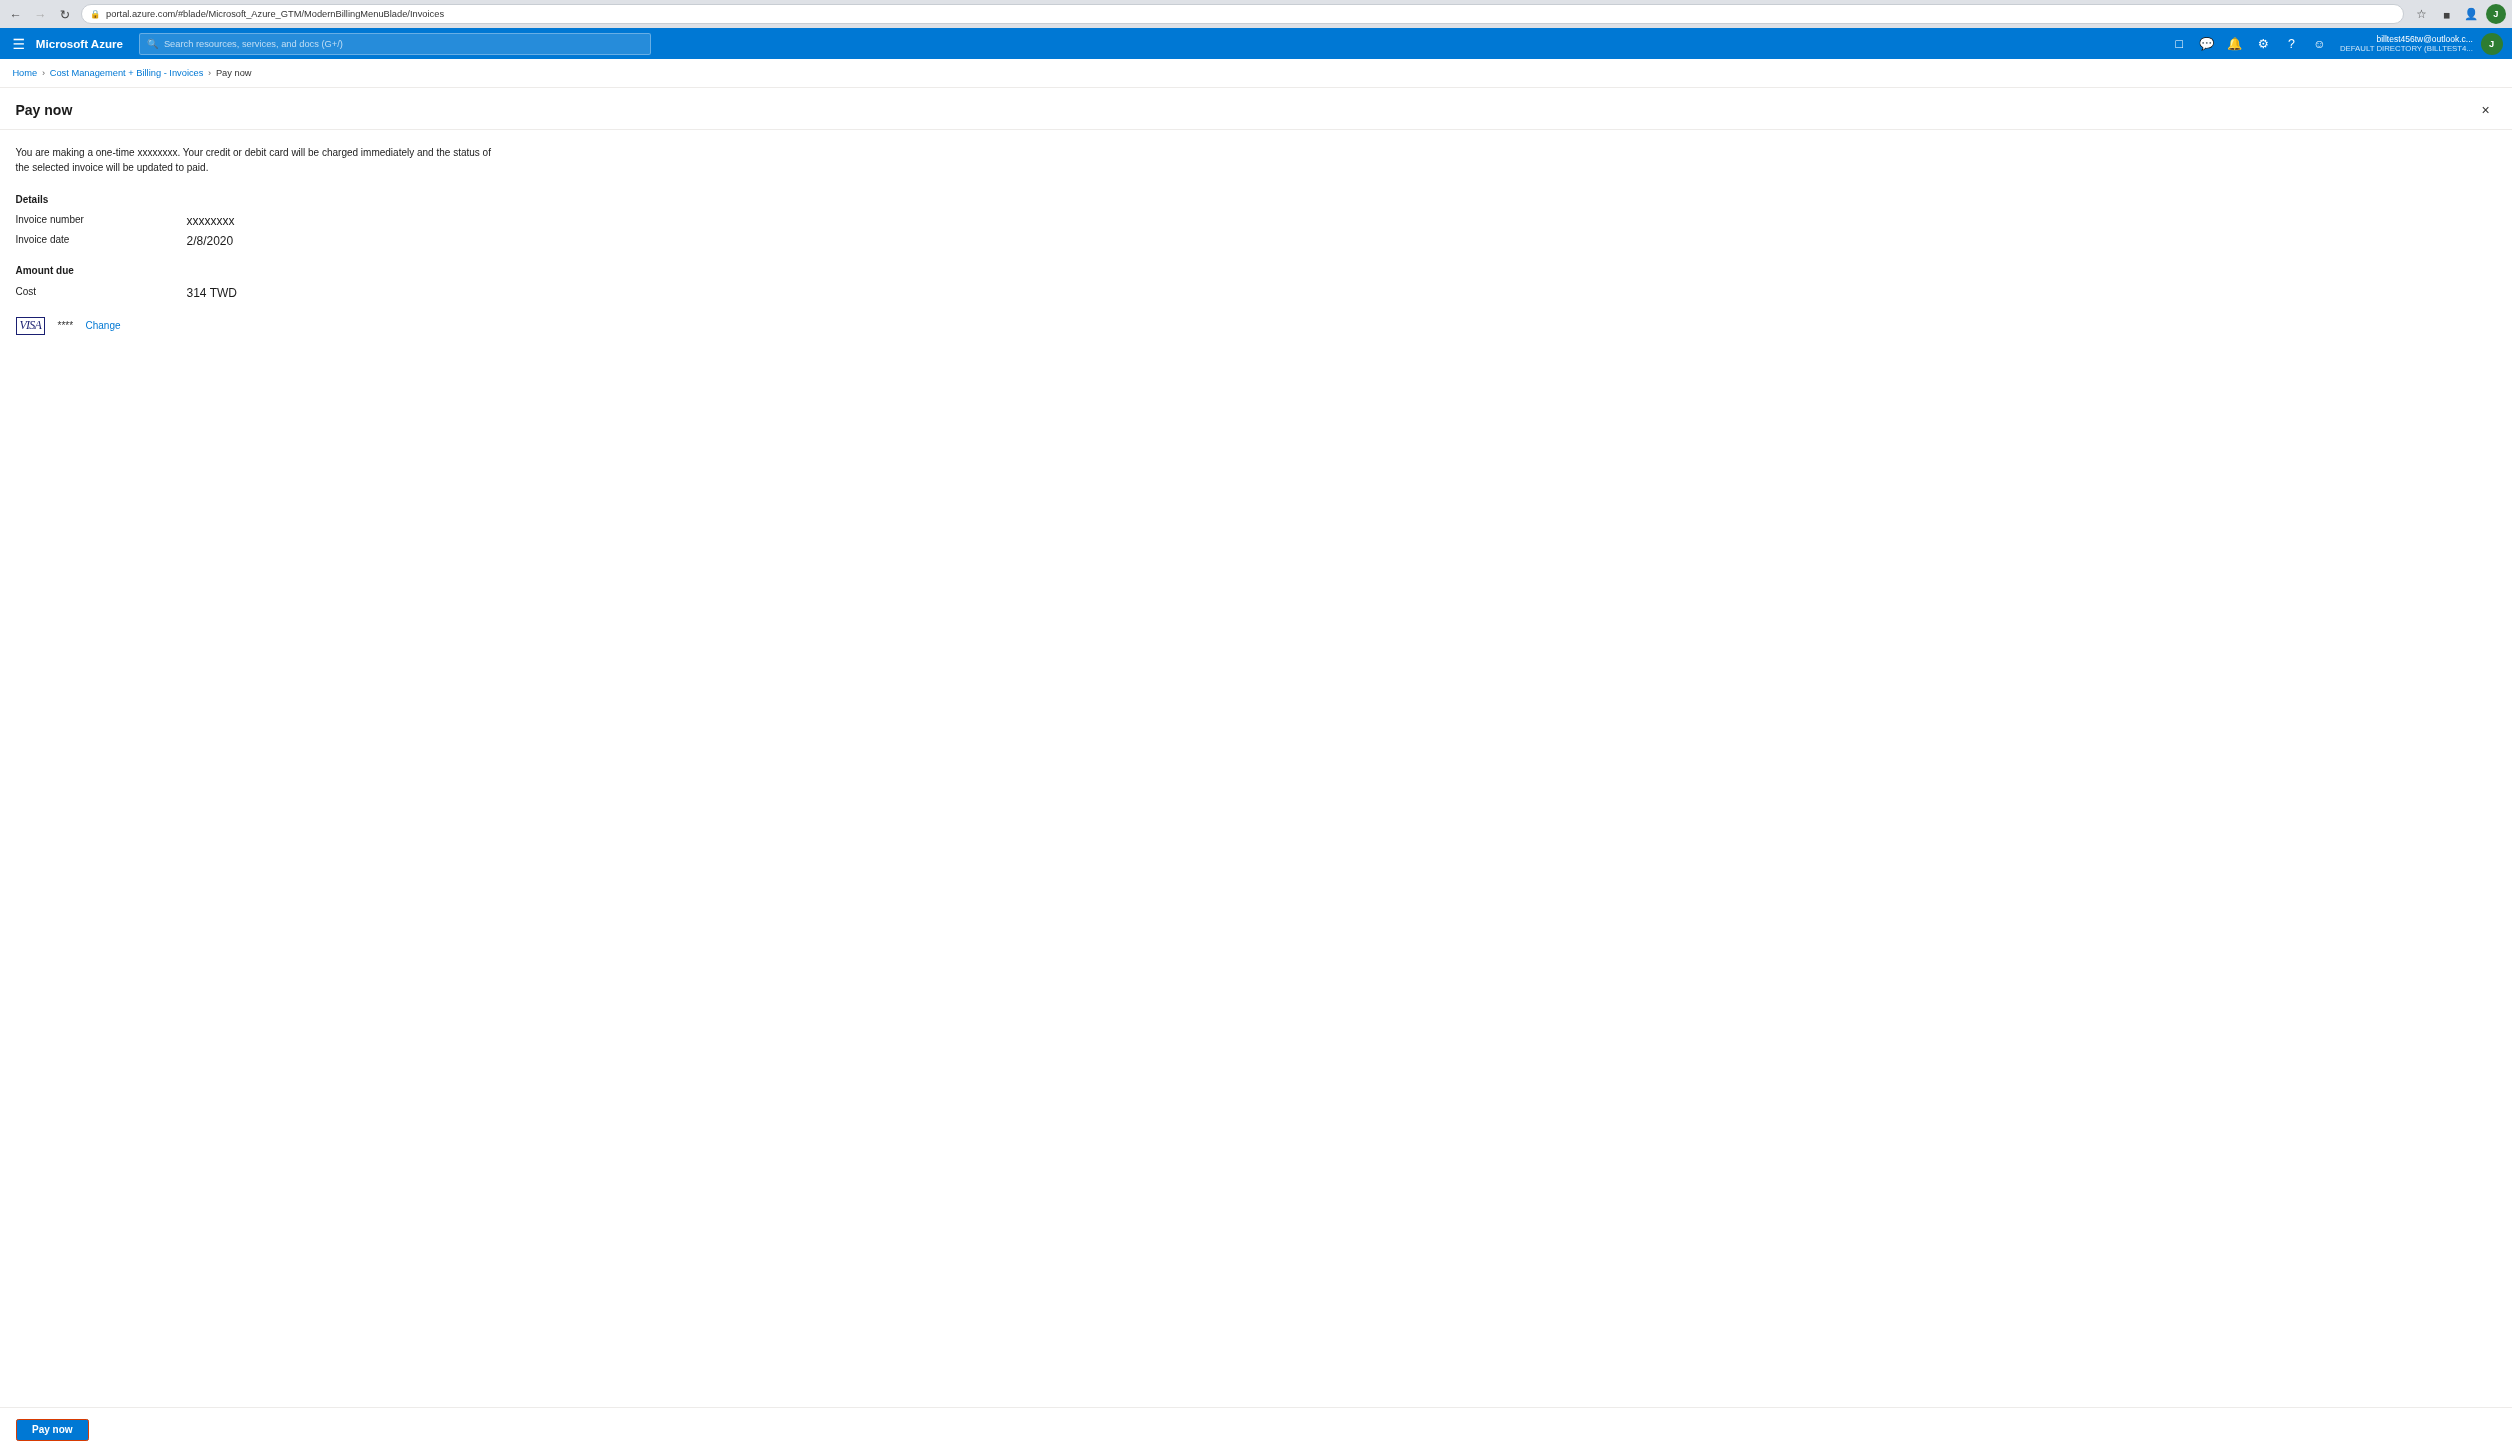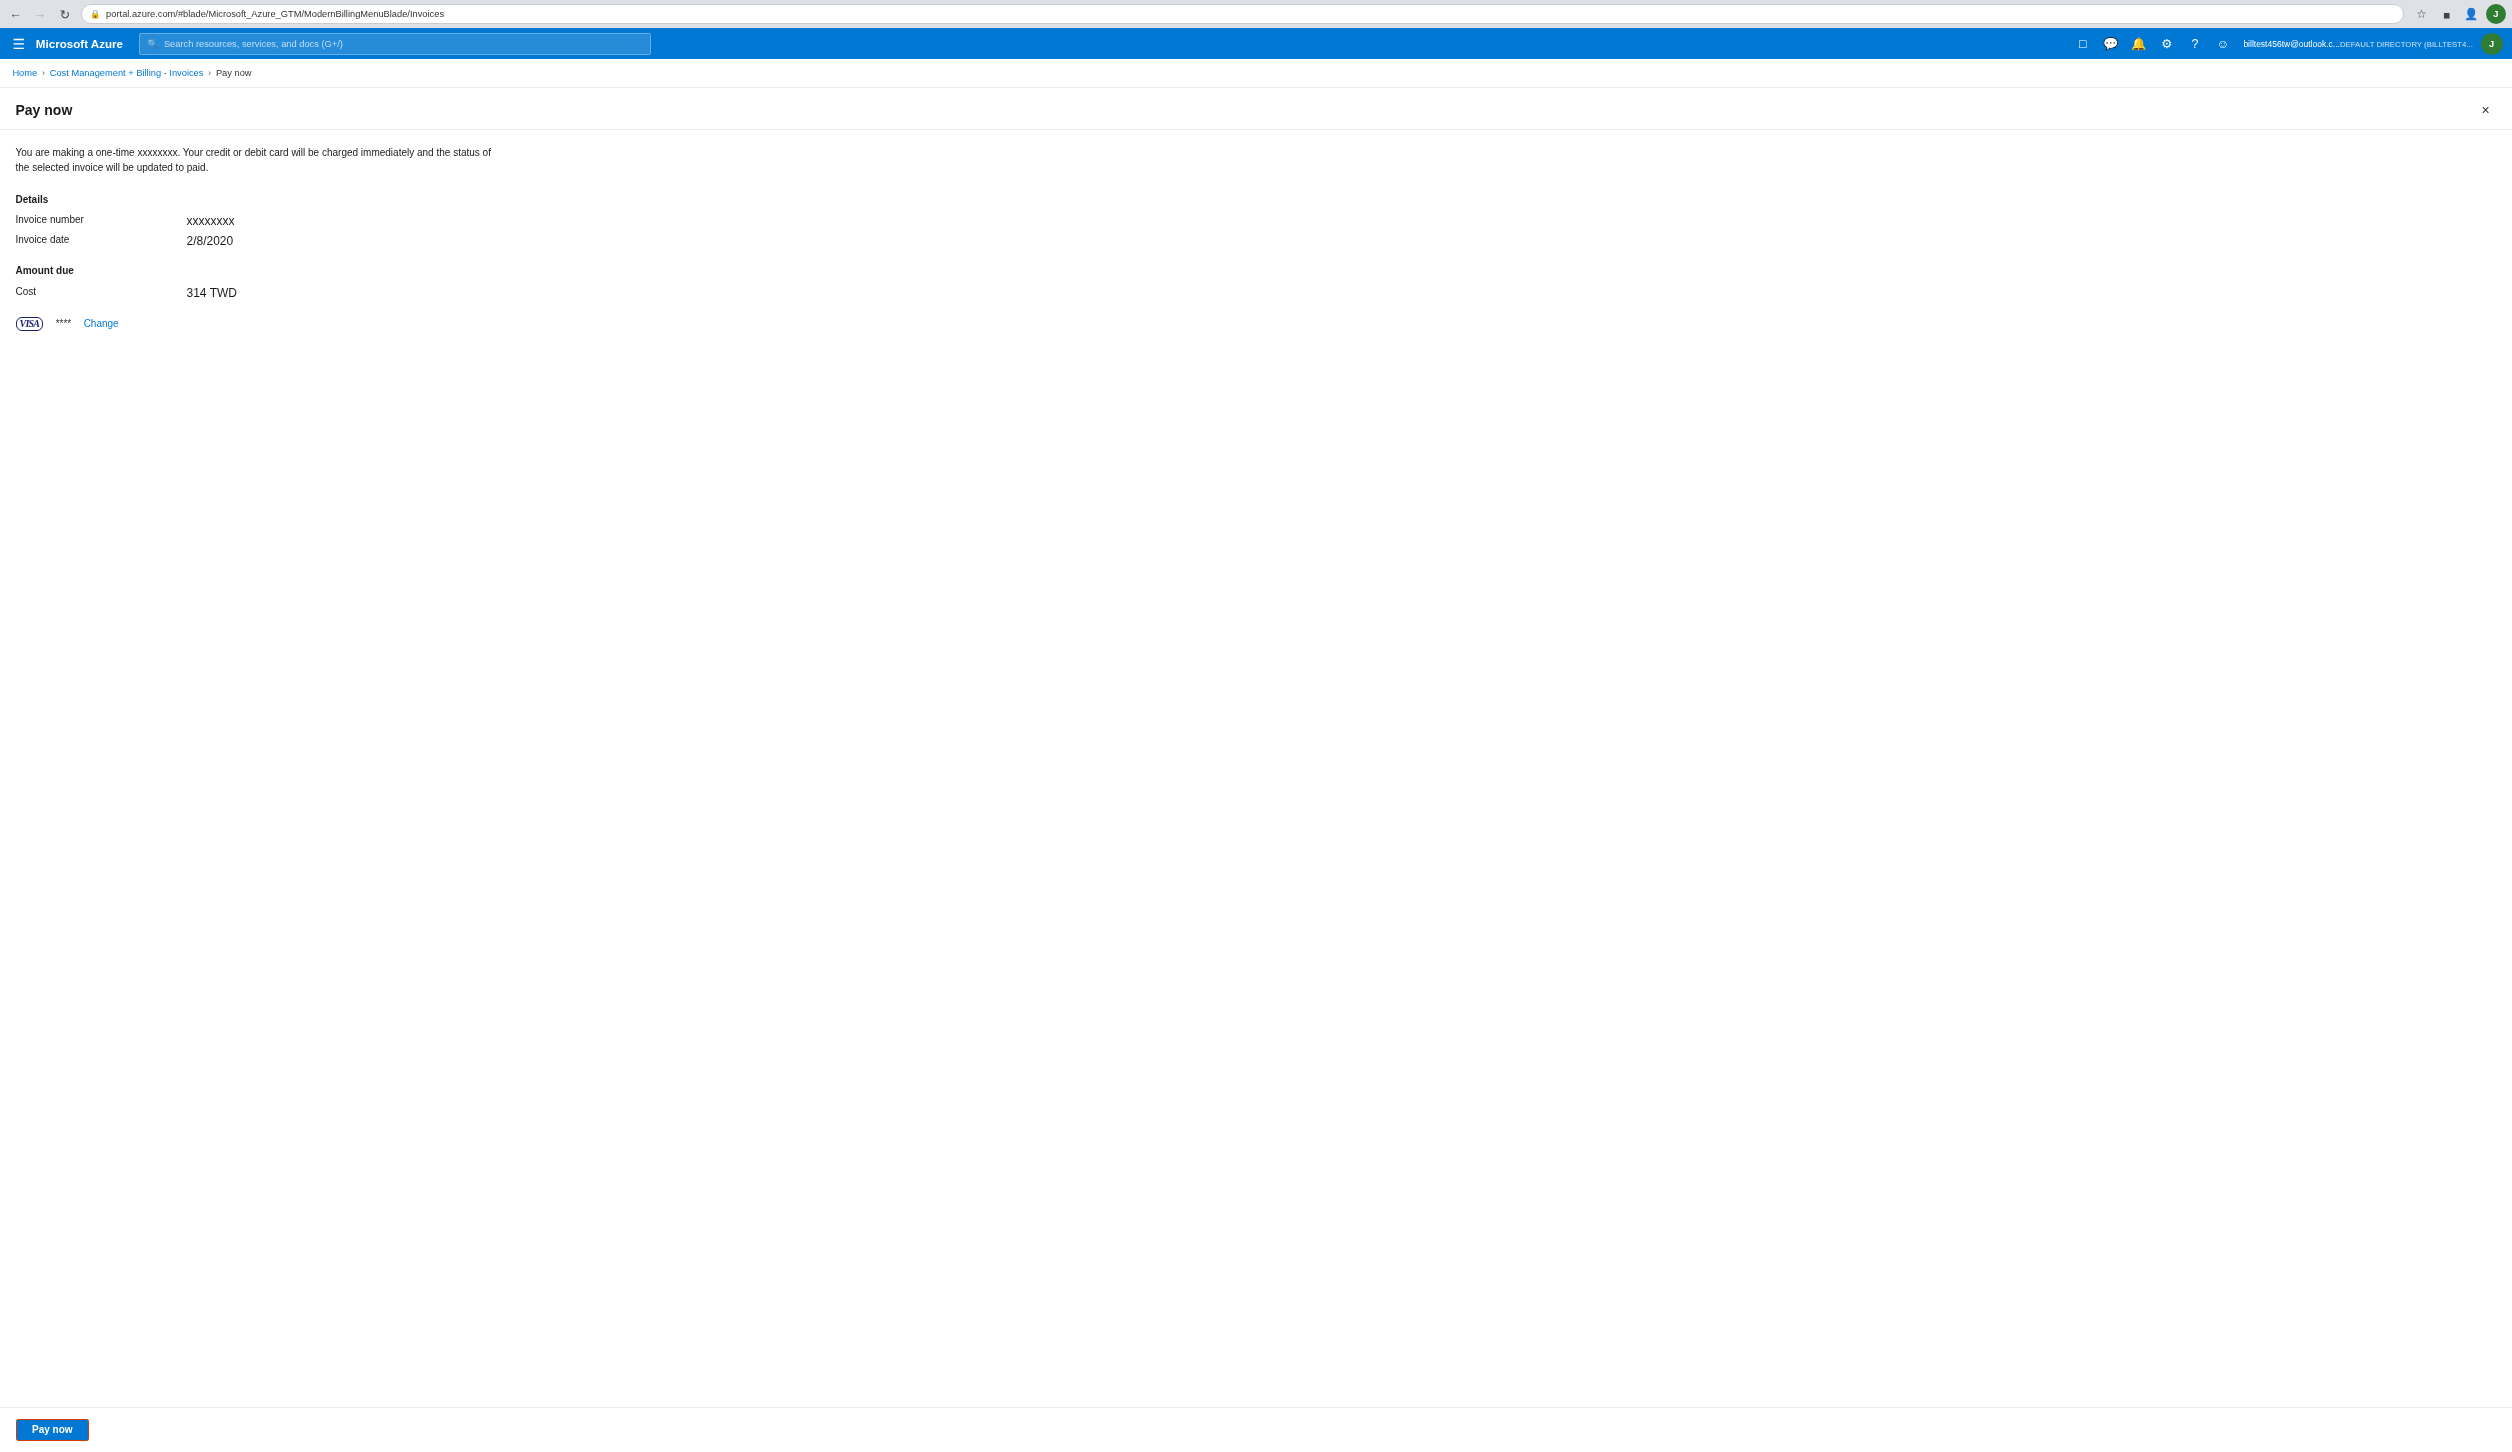--- a/index.html
+++ b/index.html
@@ -18,21 +18,21 @@
 
     
     .azure-nav { background: #0078d4; height: 31px; display: flex; align-items: center; padding: 0 9.3px; gap: 7.8px; }
     .hamburger-btn { color: white; border: none; background: transparent; font-size: 14px; cursor: pointer; padding: 3.1px; border-radius: 2.3px; }
     .azure-logo { color: white; font-size: 11.6px; font-weight: 600; margin-right: 8px; }
     .azure-search { flex: 1; max-width: 512px; height: 22px; background: rgba(255,255,255,0.15); border: 0.8px solid rgba(255,255,255,0.3); border-radius: 2.3px; display: flex; align-items: center; padding: 0 7.8px; cursor: text; }
     .azure-search-icon { color: rgba(255,255,255,0.7); font-size: 9.3px; margin-right: 4.7px; }
     .azure-search-placeholder { color: rgba(255,255,255,0.7); font-size: 9.3px; }
     .azure-nav-icons { margin-left: auto; display: flex; align-items: center; gap: 3.1px; }
     .azure-nav-icon-btn { width: 25px; height: 25px; border: none; background: transparent; cursor: pointer; border-radius: 2.3px; display: flex; align-items: center; justify-content: center; color: white; font-size: 12.4px; }
-    .azure-user-info { display: flex; flex-direction: row; align-items: flex-end; margin: 0 4.7px; cursor: pointer; }
+    .azure-user-info { display: flex; flex-direction: column; align-items: flex-end; margin: 0 4.7px; cursor: pointer; }
     .azure-user-email { color: white; font-size: 8.5px; }
     .azure-user-dir { color: rgba(255,255,255,0.8); font-size: 7.8px; }
     .azure-user-avatar { width: 22px; height: 22px; border-radius: 50%; background: #2e7d32; color: white; display: flex; align-items: center; justify-content: center; font-size: 9.3px; font-weight: bold; cursor: pointer; }
 
     
     .breadcrumb { height: 29px; background: white; display: flex; align-items: center; padding: 0 12.4px; border-bottom: 0.8px solid #edebe9; font-size: 9.3px; }
     .breadcrumb-item { color: #0078d4; cursor: pointer; text-decoration: none; }
     .breadcrumb-sep { color: #666; margin: 0 4.7px; }
     .breadcrumb-current { color: #333; }
 
@@ -51,21 +51,21 @@
 
     .section-title { font-size: 10px; font-weight: 600; color: #1b1b1b; margin-bottom: 9.3px; }
 
     .detail-row { display: flex; align-items: flex-start; margin-bottom: 6.2px; }
     .detail-label { font-size: 10px; color: #1b1b1b; width: 171px; flex-shrink: 0; }
     .detail-value { font-size: 12px; color: #1b1b1b; }
 
     .section { margin-bottom: 17px; }
 
     .payment-method-row { display: flex; align-items: center; gap: 12.4px; margin-top: 3.1px; }
-    .visa-badge { color: #1a1f71; font-size: 10px; font-weight: 700; font-style: italic; letter-spacing: -0.8px; border: 0.8px solid #1a1f71; padding: 0.8px 3.1px; border-radius: 6px; font-family: 'Times New Roman', serif; }
+    .visa-badge { color: #1a1f71; font-size: 12px; font-weight: 400; font-style: italic; letter-spacing: -0.8px; border: 0.8px solid #1a1f71; padding: 0.8px 3.1px; border-radius: 0; font-family: 'Times New Roman', serif; }
     .card-dots { color: #333; font-size: 10px; }
     .change-link { color: #0078d4; text-decoration: none; font-size: 10px; cursor: pointer; }
 
     
     .panel-footer { border-top: 0.8px solid #edebe9; padding: 11px 15.5px; display: flex; align-items: center; }
     .pay-now-btn { background: #0078d4; color: white; border: 1.6px solid #d73b02; border-radius: 2.3px; padding: 4.7px 15.5px; font-size: 10px; font-weight: 600; cursor: pointer; }
   </style>
 </head>
 <body>
 

